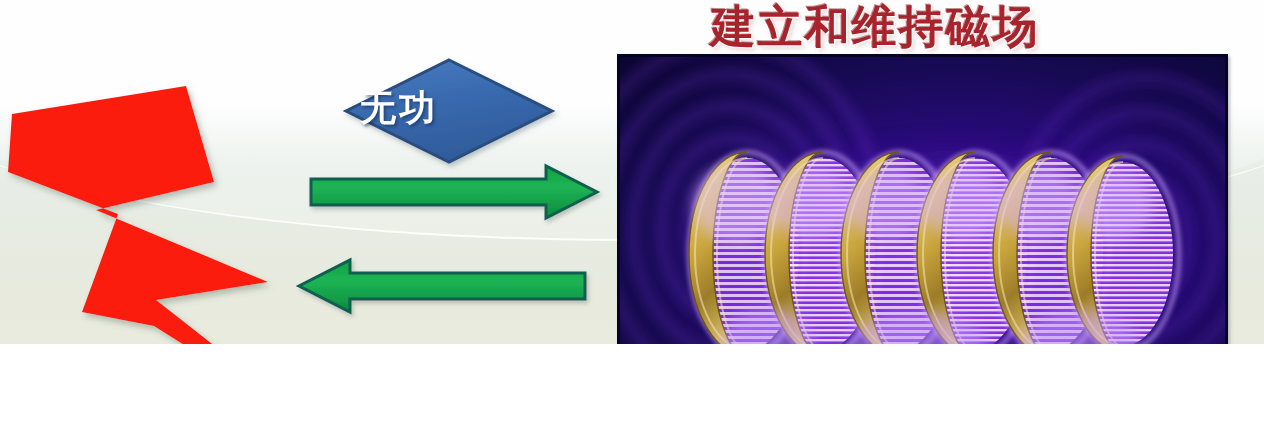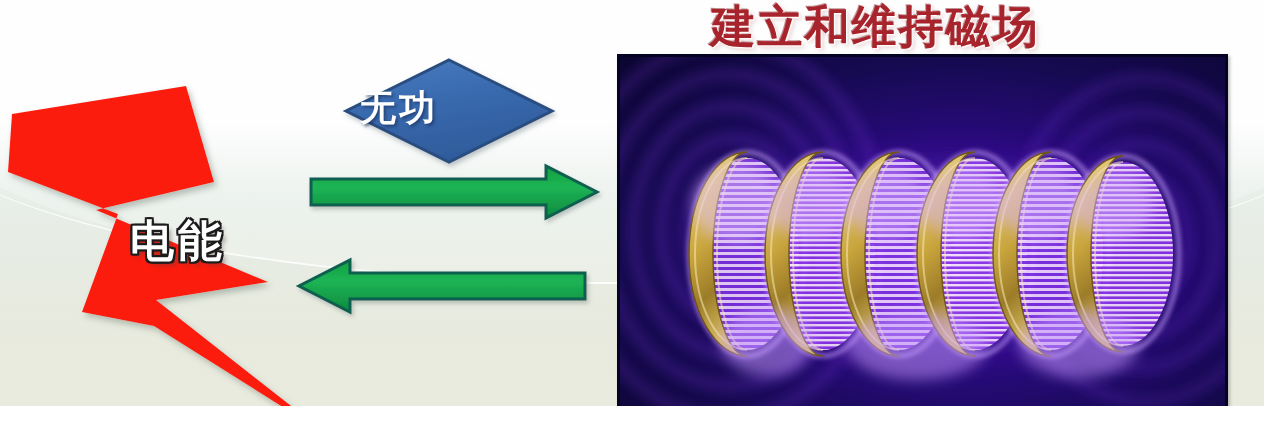--- a/index.html
+++ b/index.html
@@ -7,21 +7,21 @@
     padding: 0;
     background: #ffffff;
   }
   body {
     font-family: "Liberation Sans", sans-serif;
   }
 
   #slide {
     position: relative;
     width: 1264px;
-    height: 406px;
+    height: 344px;
     overflow: hidden;
     background: #ffffff;
   }
 
   
   .bg-base {
     position: absolute;
     inset: 0;
     background: linear-gradient(180deg,
         #fdfdfb 0%,
@@ -193,21 +193,20 @@
   <div class="bolt">
     <svg viewBox="0 0 350 356" preserveAspectRatio="none">
       <defs>
         <filter id="boltShadow" x="-20%" y="-20%" width="150%" height="150%">
           <feDropShadow dx="3" dy="4" stdDeviation="3" flood-color="#6d7a70" flood-opacity="0.45"></feDropShadow>
         </filter>
       </defs>
       <polygon points="12,28 186,0 214,96 96,124 268,196 156,214 332,352 154,240 82,226 118,128 8,86" fill="#fb1c10" filter="url(#boltShadow)"></polygon>
     </svg>
   </div>
-  <div class="bolt-label">电能</div>
 
   <div class="diamond-wrap">
     <svg viewBox="0 0 210 106" preserveAspectRatio="none">
       <defs>
         <linearGradient id="dmGrad" x1="0" y1="0" x2="0.35" y2="1">
           <stop offset="0%" stop-color="#4b7cc0"></stop>
           <stop offset="45%" stop-color="#3a6bb0"></stop>
           <stop offset="100%" stop-color="#2f5c9c"></stop>
         </linearGradient>
         <filter id="dmShadow" x="-20%" y="-20%" width="150%" height="160%">

